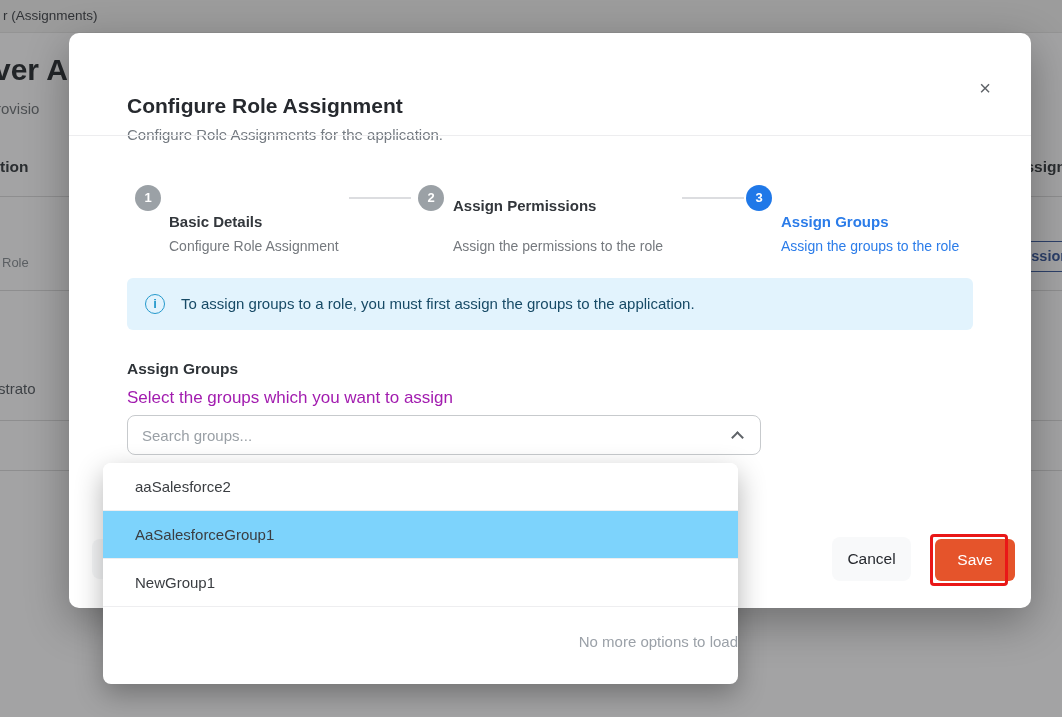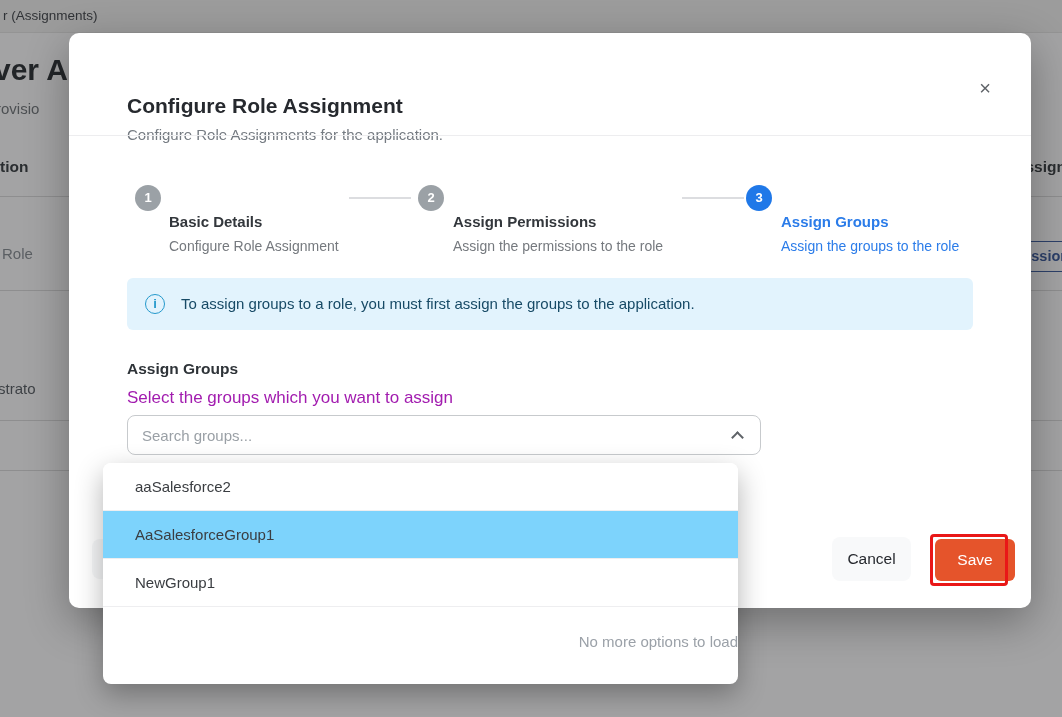--- a/index.html
+++ b/index.html
@@ -7,21 +7,21 @@
   body { font-family:"Liberation Sans","DejaVu Sans",sans-serif; position:relative; overflow:hidden; background:#fbfbfc; }
 
   
   .bg-page { position:absolute; inset:0; z-index:0; }
   .bg-topbar { position:absolute; left:0; top:0; width:100%; height:33px; background:#efefef; border-bottom:1px solid #e2e2e2; }
   .bg-topbar-text { position:absolute; left:3px; top:8px; font-size:13.5px; color:#42464c; white-space:nowrap; }
   .bg-heading { position:absolute; left:-6px; top:53px; font-size:30px; font-weight:700; color:#2b2f34; white-space:nowrap; }
   .bg-subheading { position:absolute; left:-4px; top:100px; font-size:15px; color:#6f7479; white-space:nowrap; }
   .bg-colheader { position:absolute; left:0; top:158px; font-size:15.5px; font-weight:700; color:#383d42; white-space:nowrap; }
   .bg-right-header { position:absolute; left:1001px; top:158px; font-size:15.5px; font-weight:700; color:#383d42; white-space:nowrap; }
-  .bg-row1 { position:absolute; left:2px; top:245px; font-size:15px; color:#878d94; white-space:nowrap; }
+  .bg-row1 { position:absolute; left:2px; top:255px; font-size:13px; color:#878d94; white-space:nowrap; }
   .bg-row2 { position:absolute; left:-2px; top:380px; font-size:15px; color:#565c63; white-space:nowrap; }
   .bg-line { position:absolute; left:0; width:100%; height:1px; background:#d8d8da; }
   .bg-badge { position:absolute; left:974px; top:241px; height:31px; line-height:29px; padding:0 16px;
               border:1.5px solid #3d5c9e; border-radius:16px; color:#3a5a9d; font-size:14.5px; font-weight:700; white-space:nowrap; }
 
   
   .overlay { position:absolute; inset:0; background:rgba(20,20,22,0.38); z-index:10; }
 
   
   .modal { position:absolute; left:45px; top:33px; width:962px; height:575px; background:#ffffff;
@@ -104,21 +104,21 @@
   <div class="header-divider"></div>
 
   <div>
     <div class="step-circle" style="left:66px;top:152px">1</div>
     <div class="step-label" style="left:100px;top:180px">Basic Details</div>
     <div class="step-desc" style="left:100px;top:205px">Configure Role Assignment</div>
 
     <div class="step-connector" style="left:280px"></div>
 
     <div class="step-circle" style="left:349px;top:152px">2</div>
-    <div class="step-label" style="left:384px;top:180px">Assign Permissions</div>
+    <div class="step-label" style="left:384px;top:164px">Assign Permissions</div>
     <div class="step-desc" style="left:384px;top:205px">Assign the permissions to the role</div>
 
     <div class="step-connector" style="left:613px"></div>
 
     <div class="step-circle active" style="left:677px;top:152px">3</div>
     <div class="step-label active" style="left:712px;top:180px">Assign Groups</div>
     <div class="step-desc active" style="left:712px;top:205px">Assign the groups to the role</div>
   </div>
 
   <div class="info-banner">

